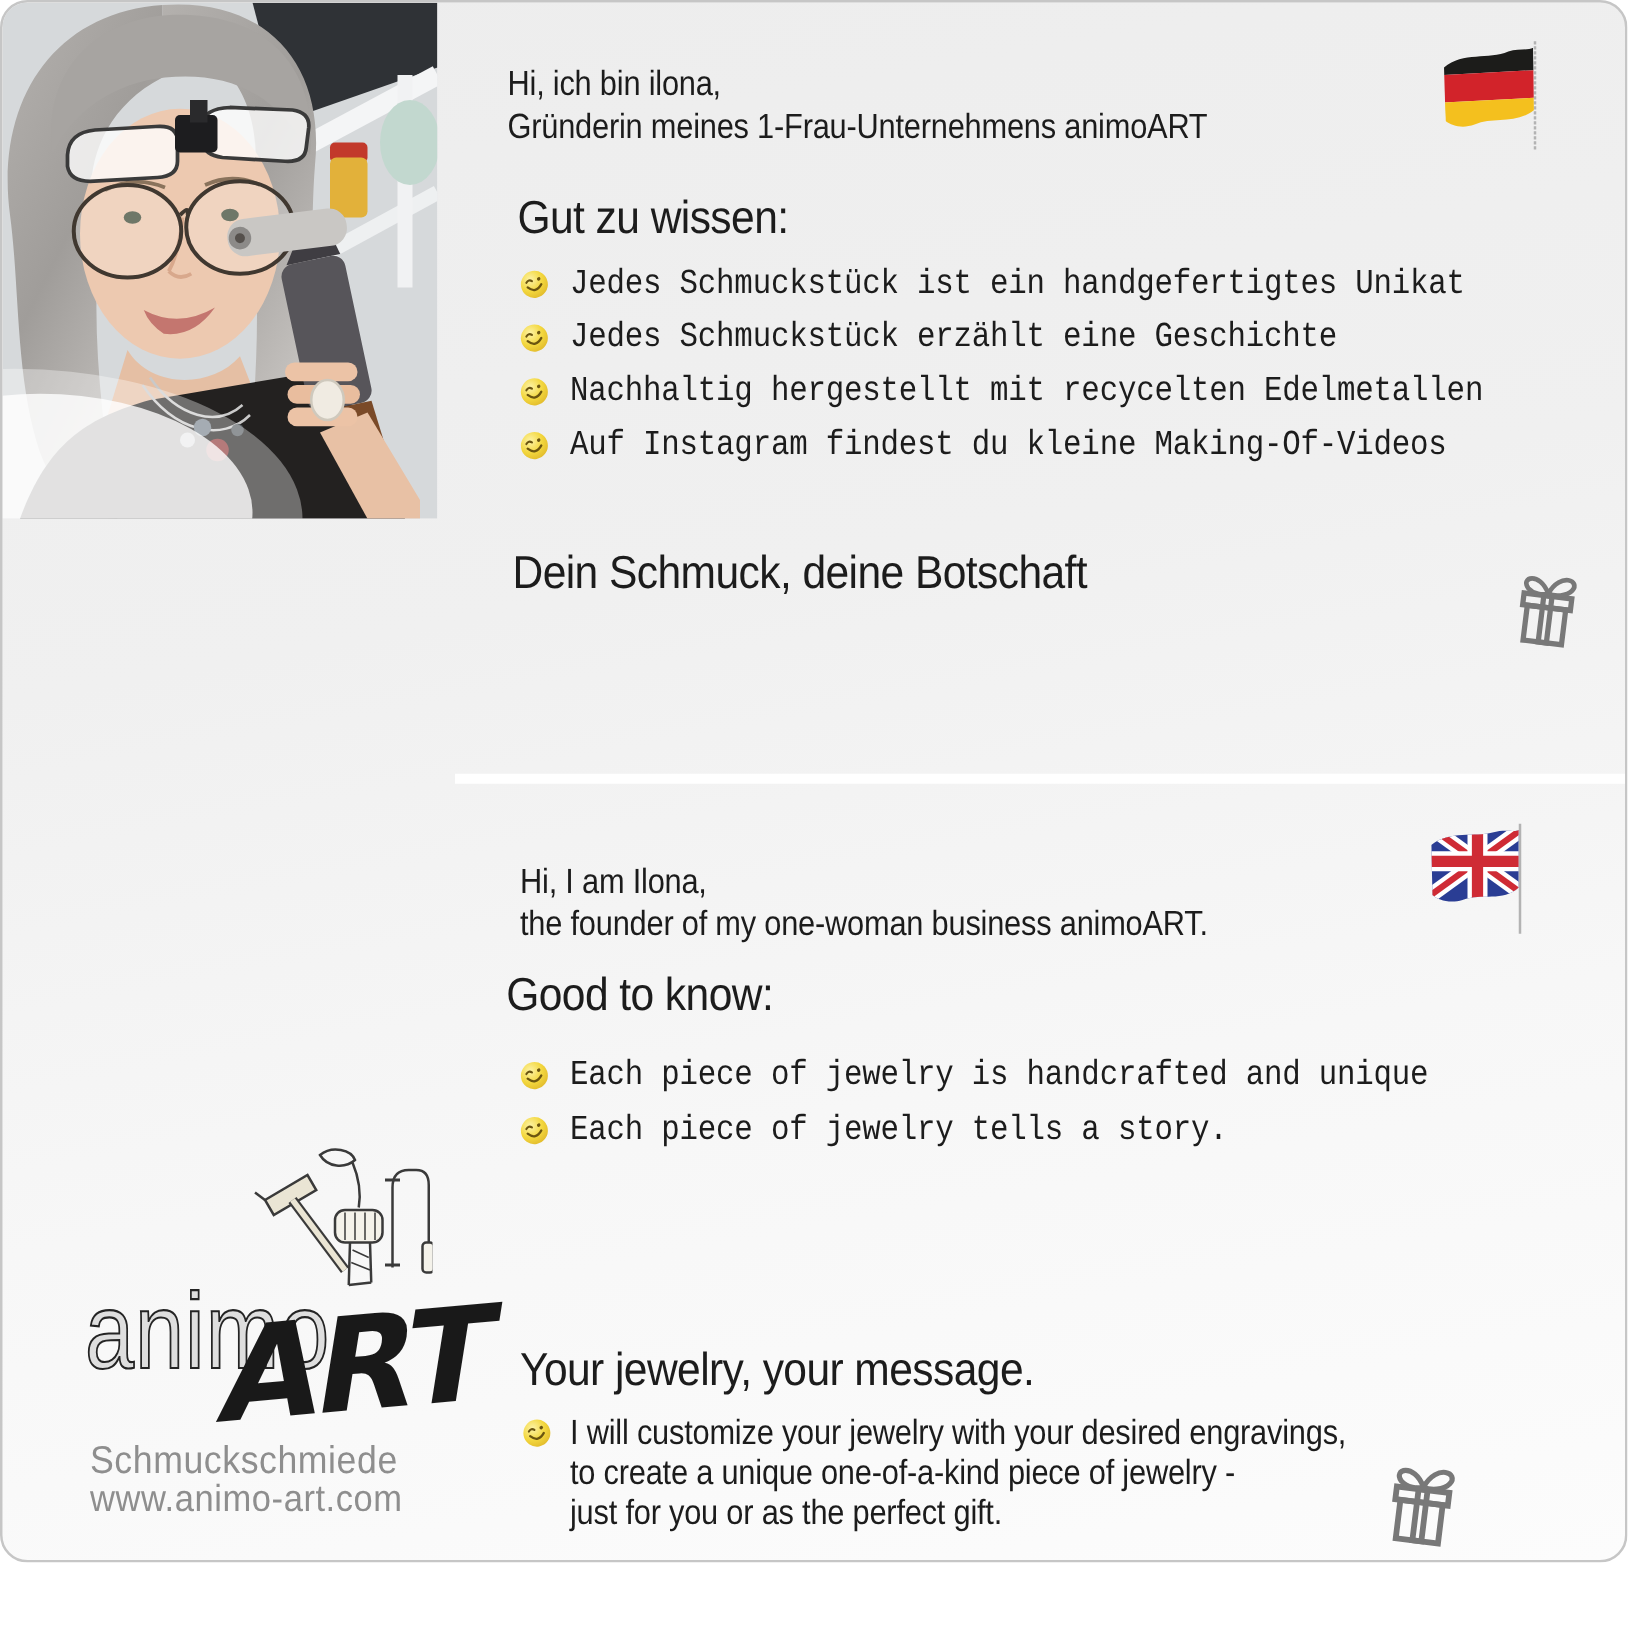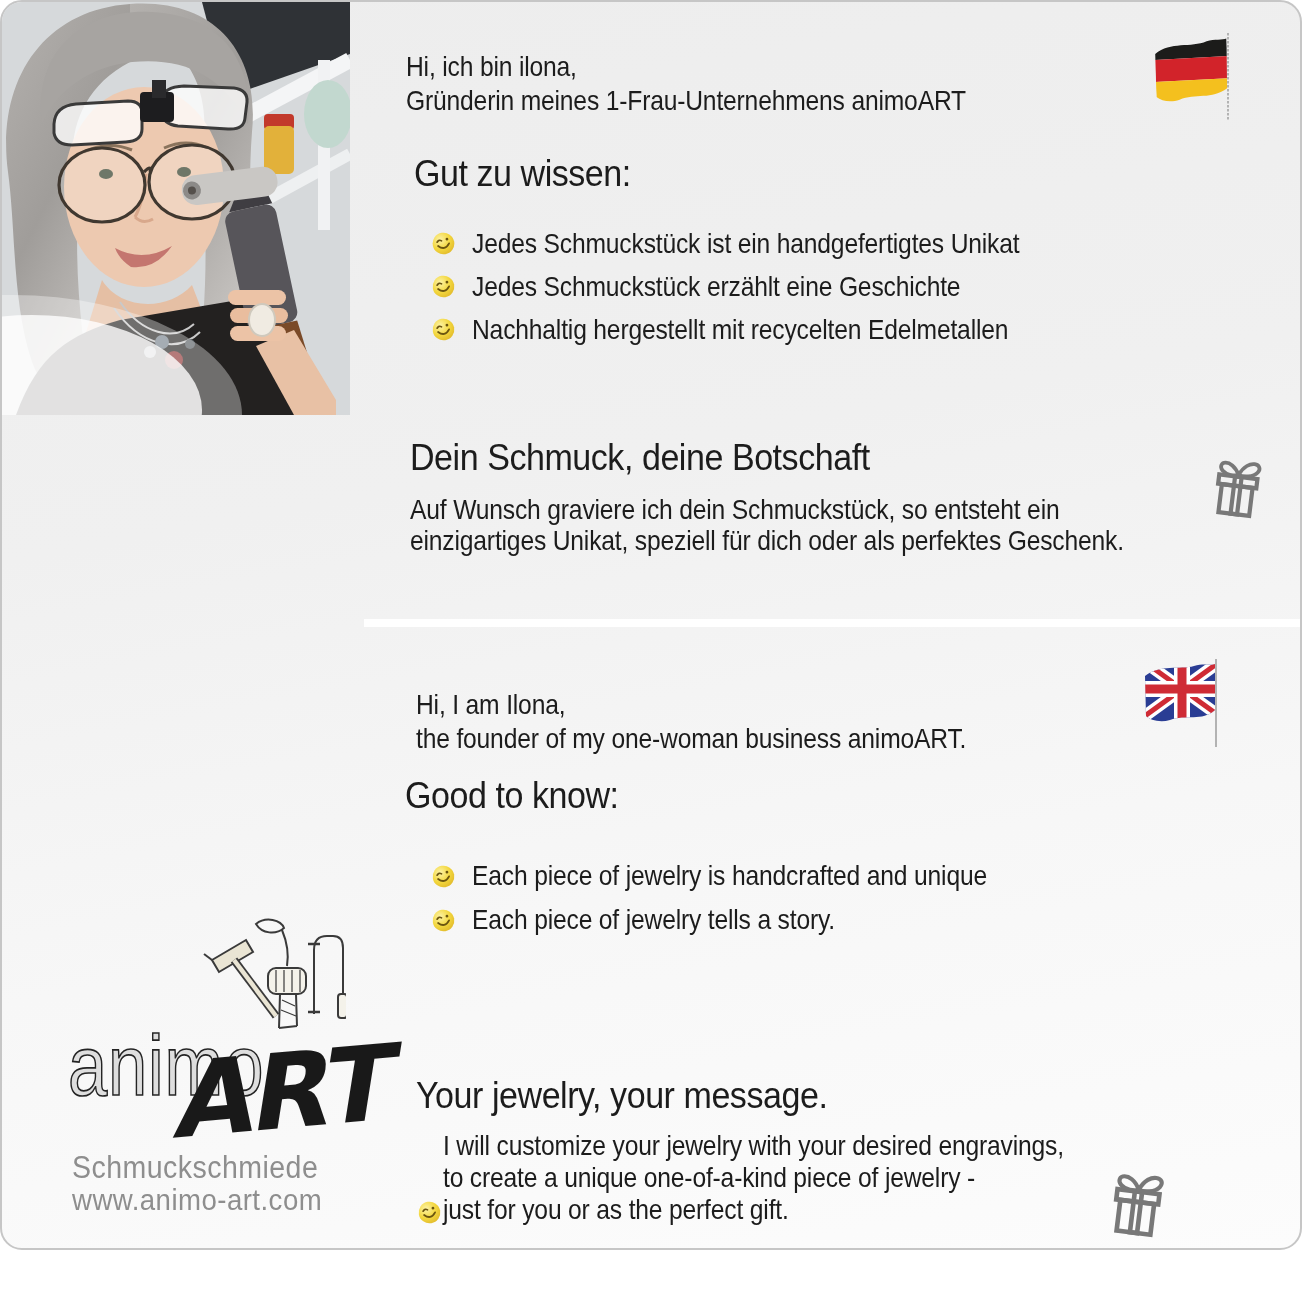--- a/index.html
+++ b/index.html
@@ -9,26 +9,26 @@
     border:2px solid #c6c6c6; border-radius:22px;
     background:linear-gradient(170deg,#ededed 0%, #f0f0f0 38%, #f7f7f7 68%, #fcfcfc 100%);
     font-family:"Liberation Sans","DejaVu Sans",sans-serif;
     color:#1c1c1c;
   }
   .abs { position:absolute; }
   .cx { transform:scaleX(0.88); transform-origin:0 0; white-space:nowrap; letter-spacing:-0.2px; }
   .greeting { font-size:28px; line-height:34px; }
   .h1 { font-size:37px; line-height:44px; letter-spacing:-0.5px; transform:scaleX(0.92); transform-origin:0 0; white-space:nowrap; }
   .body-line { font-size:28px; line-height:31px; }
-  ul.bullets { list-style:none; margin:16px; padding:0; }
+  ul.bullets { list-style:none; margin:0; padding:0;font-family:Liberation Mono, monospace; }
   ul.bullets li { display:flex; align-items:center; gap:15px; height:43px; }
   ul.bullets.en li { height:44px;text-align:center; }
   ul.bullets li span { font-size:28px; transform:scaleX(0.88); transform-origin:0 0; white-space:nowrap; letter-spacing:-0.2px; }
   .smiley { width:27px; height:27px; flex:0 0 27px; }
-  .closing { display:flex; align-items:flex-end; }
+  .closing { display:flex; align-items:flex-start; gap:13px; }
   .closing .lines div { font-size:28px; line-height:32px; }
   .gift1 { width:60px; height:70px; }
   .gift2 { width:66px; height:78px; }
   .photo { width:348px; height:413px; border-radius:8px 0 0 0; overflow:hidden; }
   .divider { background:#ffffff; }
   .logo-animo {
     font-size:86px; font-weight:400; letter-spacing:1px;
     color:rgba(40,40,40,0.12);
     -webkit-text-stroke:1.7px #242424;
     transform:scaleX(0.82); transform-origin:0 0; white-space:nowrap;
@@ -183,28 +183,30 @@
           <use href="#sm-def"></use>
         </svg>
       <span>Jedes Schmuckstück erzählt eine Geschichte</span>
       </li>
     <li>
       <svg class="smiley" viewBox="0 0 24 24">
           <use href="#sm-def"></use>
         </svg>
       <span>Nachhaltig hergestellt mit recycelten Edelmetallen</span>
       </li>
+    <li>
+      <svg class="smiley" viewBox="0 0 24 24">
+          <use href="#sm-def"></use>
+        </svg>
+      <span>Auf Instagram findest du kleine Making-Of-Videos</span>
+      </li>
   </ul>
 
   <div class="abs h1" style="left:408px;top:434px">Dein Schmuck, deine Botschaft</div>
 
-  <div class="abs" style="left:408px;top:492px">
-    <div class="body-line cx">Auf Wunsch graviere ich dein Schmuckstück, so entsteht ein</div>
-    <div class="body-line cx">einzigartiges Unikat, speziell für dich oder als perfektes Geschenk.</div>
-  </div>
 
   <svg class="abs gift1" style="left:1205px;top:450px" viewBox="0 0 64 74">
       <use href="#gift-def"></use>
     </svg>
 
   <div class="abs divider" style="left:362px;top:617px;width:940px;height:8px"></div>
 
   <svg class="abs" style="left:1140px;top:652px" width="80" height="95" viewBox="0 0 80 95">
     <line x1="74" y1="5" x2="74" y2="93" stroke="#b3b3b3" stroke-width="2"></line>
     <defs>

